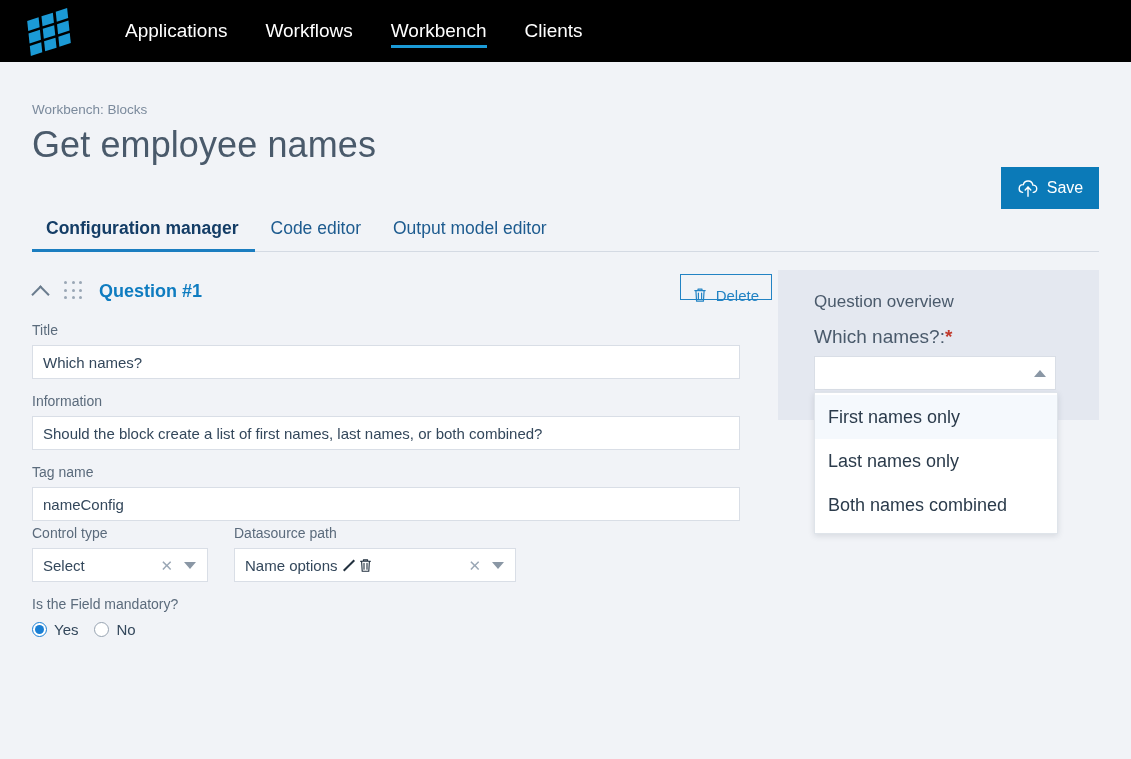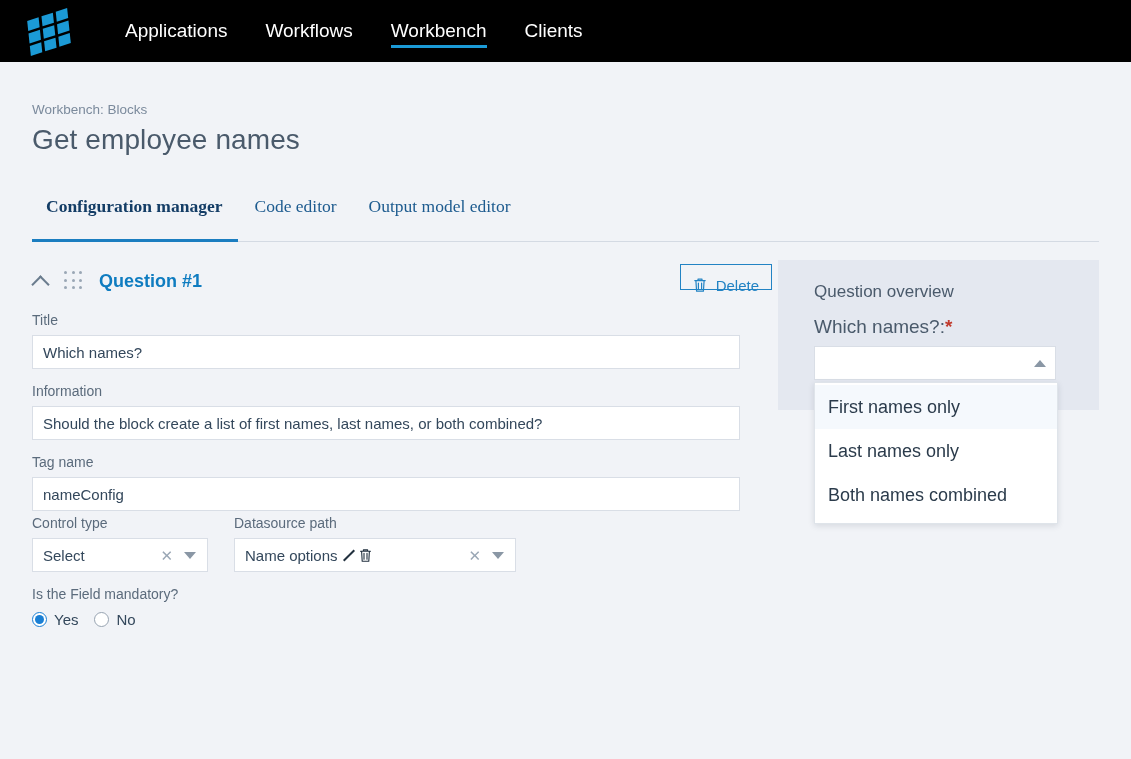--- a/index.html
+++ b/index.html
@@ -69,21 +69,21 @@
   .page {
     padding: 0 32px;
     position: relative;
   }
   .breadcrumb {
     font-size: 13.5px;
     color: #7b8a9c;
     padding-top: 40px;
   }
   .page-title {
-    font-size: 28px;
+    font-size: 36px;
     font-weight: 400;
     color: #4a5a6b;
     margin-top: 7px;
     letter-spacing: .1px;
   }
   .save-btn {
     position: absolute;
     right: 32px;
     top: 105px;
     width: 98px;
@@ -96,24 +96,24 @@
     display: flex;
     align-items: center;
     justify-content: center;
     gap: 8px;
     cursor: pointer;
   }
 
   
   .tabs {
     display: flex;
+    align-items: flex-end;
     margin-top: 40px;
     border-bottom: 1px solid #d4dae3;
     height: 46px;
-    font-family: Liberation Serif, serif;
   }
   .tab {
     font-size: 17.5px;
     color: #1d5b8f;
     padding: 0 16px 12px 16px;
     cursor: pointer;
     position: relative;
     white-space: nowrap;
   }
   .tab:first-child { padding-left: 14px; }
@@ -373,20 +373,30 @@
     <div class="nav-item active">Workbench</div>
     <div class="nav-item">Clients</div>
   </div>
 </div>
 
 <div class="page">
 
   <div class="breadcrumb">Workbench: Blocks</div>
   <div class="page-title">Get employee names</div>
 
+  <button class="save-btn">
+    <span style="display:flex;">
+      <svg width="22" height="19" viewBox="0 0 22 19" fill="none" xmlns="http://www.w3.org/2000/svg">
+        <path d="M5.6 13.4a3.9 3.9 0 0 1 .5-7.77c.08 0 .16 0 .24.01A4.9 4.9 0 0 1 15.9 6.1a3.65 3.65 0 0 1 .35 7.3" stroke="#ffffff" stroke-width="1.4" fill="none" stroke-linecap="round"></path>
+        <path d="M11 17.3V8.3" stroke="#ffffff" stroke-width="1.4" stroke-linecap="round"></path>
+        <path d="M8.2 10.9 11 8.1l2.8 2.8" stroke="#ffffff" stroke-width="1.4" fill="none" stroke-linecap="round" stroke-linejoin="round"></path>
+      </svg>
+    </span>
+    <span>Save</span>
+  </button>
 
   <div class="tabs">
     <div class="tab active">Configuration manager</div>
     <div class="tab">Code editor</div>
     <div class="tab">Output model editor</div>
   </div>
 
   <div class="content">
 
     <div class="form-col">

